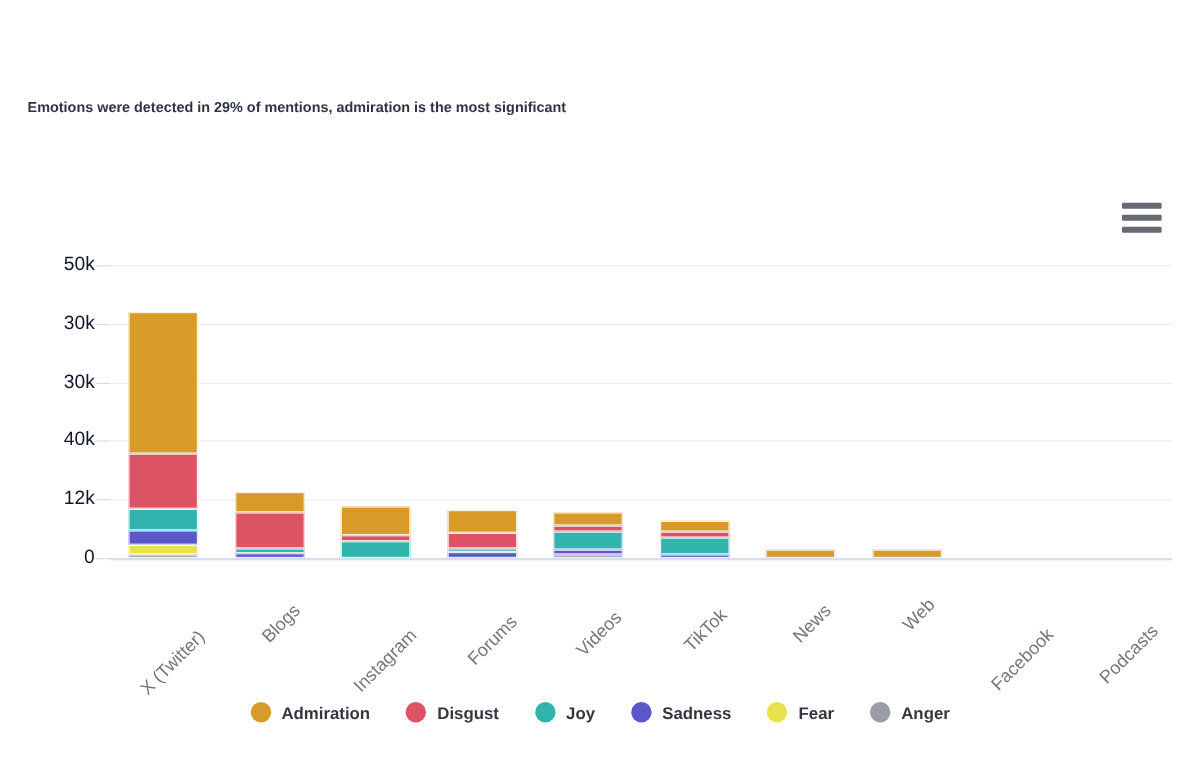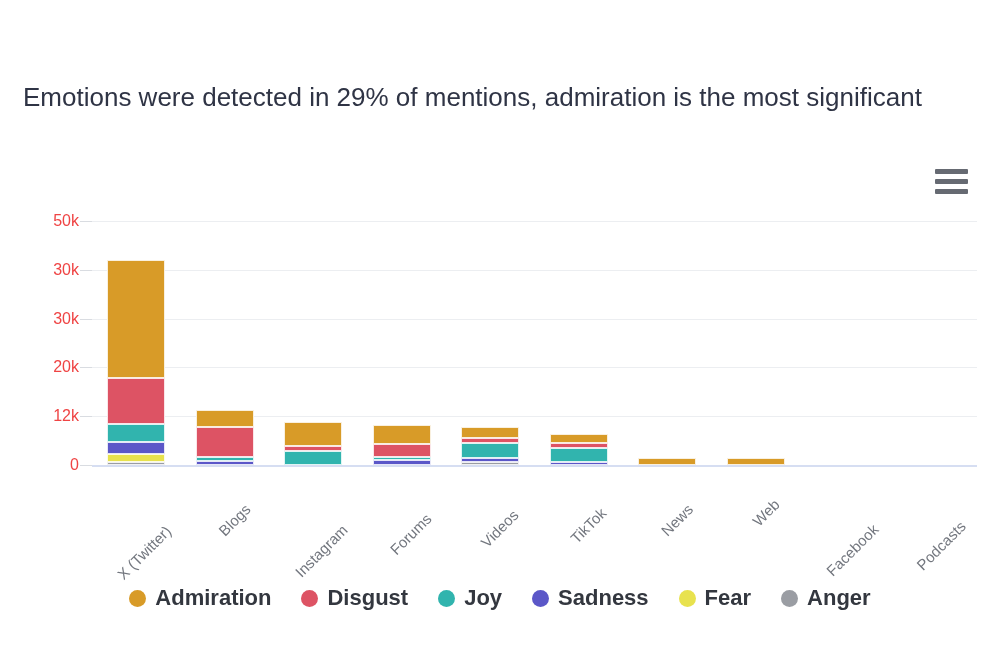--- a/index.html
+++ b/index.html
@@ -31,22 +31,22 @@
     font-size: 27px;
     font-weight: bold;
     letter-spacing: -0.2px;
     color: #20253a;
     white-space: nowrap;
   }
   .chart-subtitle {
     position: absolute;
     left: 23px;
     top: 82px;
-    font-size: 26px;
-    font-weight: normal;
+    font-size: 12px;
+    font-weight: bold;
     color: #2f3445;
     white-space: nowrap;
   }
 
   
   .menu-button {
     position: absolute;
     left: 932px;
     top: 164px;
     width: 38px;
@@ -92,21 +92,21 @@
     left: 80px;
     width: 12px;
     height: 1px;
     background: #d9dce1;
   }
   .y-label {
     position: absolute;
     right: 921px;
     text-align: right;
     font-size: 16px;
-    color: #ef4444;
+    color: #0f172a;
     transform: translateY(-50%);
     white-space: nowrap;
   }
 
   
   .bar-col {
     position: absolute;
     bottom: 0;
   }
   .seg {
@@ -145,21 +145,21 @@
     gap: 9px;
     cursor: pointer;
   }
   .legend-dot {
     width: 17px;
     height: 17px;
     border-radius: 50%;
     flex: none;
   }
   .legend-label {
-    font-size: 22px;
+    font-size: 14px;
     font-weight: bold;
     color: #33373f;
     white-space: nowrap;
   }
 </style>
 </head>
 <body>
 
 <div class="page">
 
@@ -172,21 +172,21 @@
   </div>
 
   <div class="plot" id="plot">
       <div class="tick-mark" style="top: 465px;"></div>
       <div class="y-label" style="top: 465px;">0</div>
       <div class="grid-line" style="top: 416.2px;"></div>
       <div class="tick-mark" style="top: 416.2px;"></div>
       <div class="y-label" style="top: 416.2px;">12k</div>
       <div class="grid-line" style="top: 367.4px;"></div>
       <div class="tick-mark" style="top: 367.4px;"></div>
-      <div class="y-label" style="top: 367.4px;">20k</div>
+      <div class="y-label" style="top: 367.4px;">40k</div>
       <div class="grid-line" style="top: 318.6px;"></div>
       <div class="tick-mark" style="top: 318.6px;"></div>
       <div class="y-label" style="top: 318.6px;">30k</div>
       <div class="grid-line" style="top: 269.8px;"></div>
       <div class="tick-mark" style="top: 269.8px;"></div>
       <div class="y-label" style="top: 269.8px;">30k</div>
       <div class="grid-line" style="top: 221px;"></div>
       <div class="tick-mark" style="top: 221px;"></div>
       <div class="y-label" style="top: 221px;">50k</div>
       <div class="axis-line" style="top: 465px;"></div>

